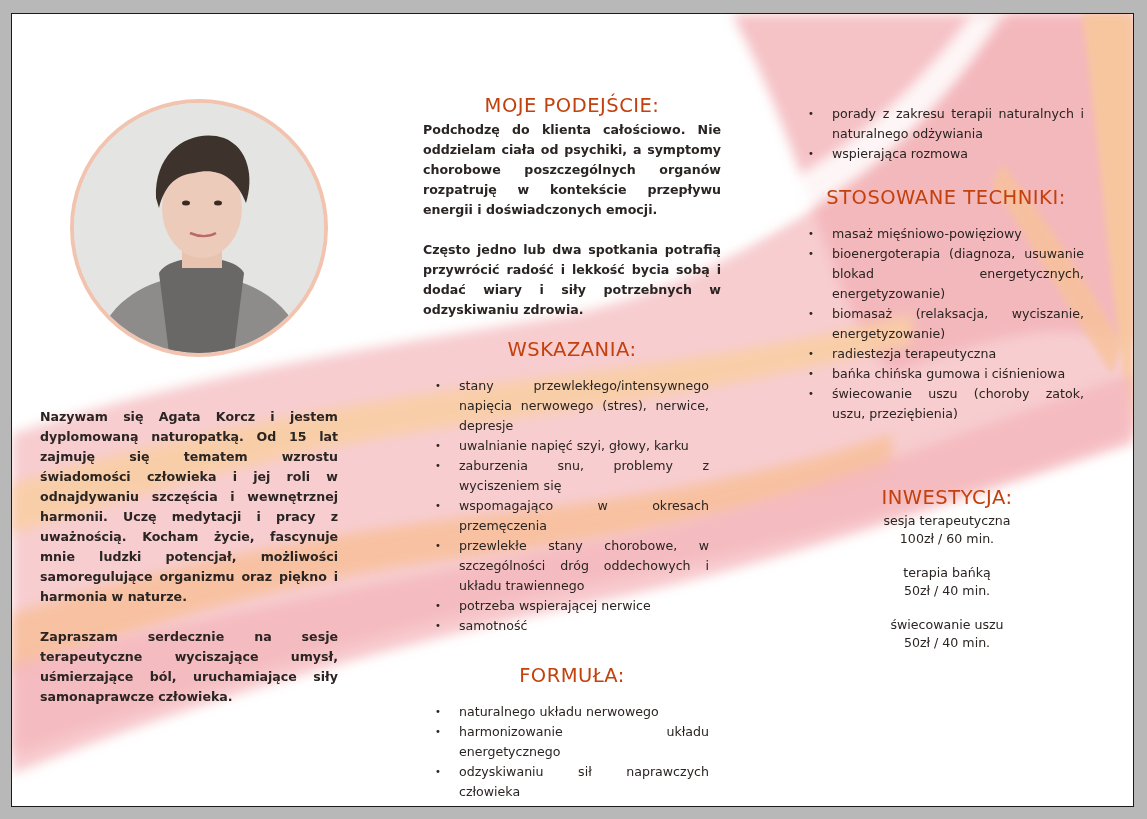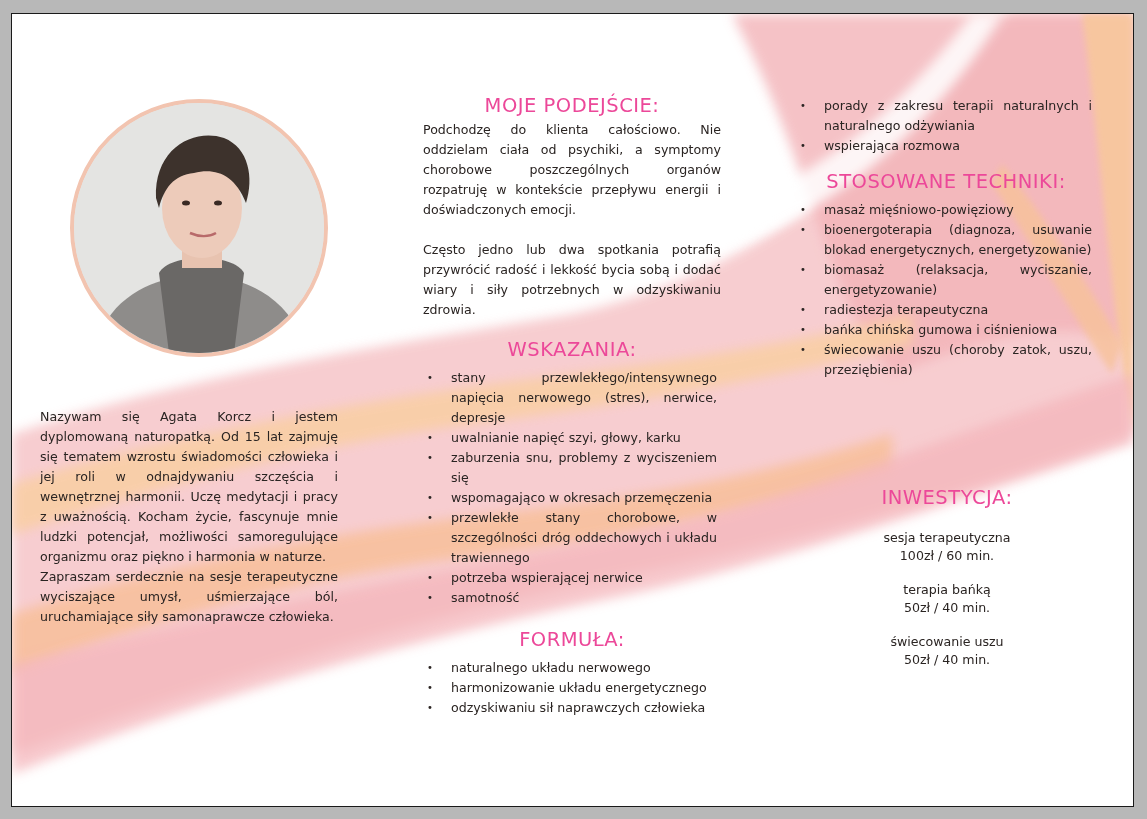--- a/index.html
+++ b/index.html
@@ -20,40 +20,40 @@
   .bg-waves { position: absolute; left: 0; top: 0; width: 1121px; height: 792px; }
   .photo {
     position: absolute; left: 58px; top: 85px;
     width: 250px; height: 250px; border-radius: 50%;
     border: 4px solid #f2c4b0;
     overflow: hidden;
     background: #e6e6e4;
   }
   .photo svg { display: block; }
   .col { position: absolute; font-size: 12.6px; line-height: 20px; }
-  .col p { margin: 0; text-align: justify; text-align-last: left; }
+  .col p { margin: 0; text-align: justify; text-align-last: left; font-weight: bold; }
   .col-left { left: 28px; top: 393px; width: 298px; }
-  .col-left p + p { }
+  .col-left p + p { margin-top: 20px; }
   .col-mid { left: 411px; top: 78px; width: 298px; }
   .col-right { left: 784px; top: 78px; width: 300px; }
   h2 {
     margin: 0; font-weight: normal; text-align: center;
     font-size: 19.5px; letter-spacing: 0.5px; line-height: 28px;
-    color: #ec4899;
+    color: #c2410c;
     font-family: "DejaVu Sans", sans-serif;
   }
-  ul { list-style: none; margin: 4px; padding: 0; }
+  ul { list-style: none; margin: 12px; padding: 0; }
   ul li { position: relative; padding-left: 24px; text-align: justify; text-align-last: left; }
   ul li::before {
     content: "\2022"; position: absolute; left: 0; top: 0;
     font-size: 10px; color: #2a2422;
   }
   .gap { height: 20px; }
   .invest { position: absolute; left: 811px; top: 470px; width: 248px; text-align: center; font-size: 12.6px; line-height: 17.5px; }
-  .invest h2 { margin-bottom: 17px; }
+  .invest h2 { }
   .price-block { margin-bottom: 17px; }
 </style>
 </head>
 <body>
 
 <div class="page">
 
   <svg class="bg-waves" viewBox="0 0 1121 792" preserveAspectRatio="none">
     <defs>
       <filter id="blur6">

